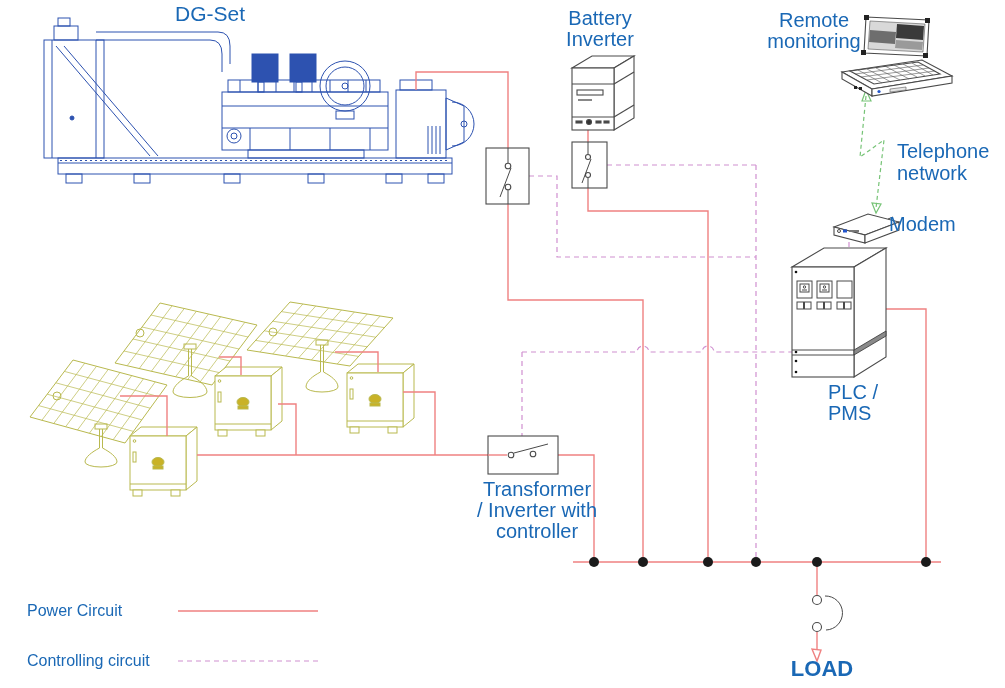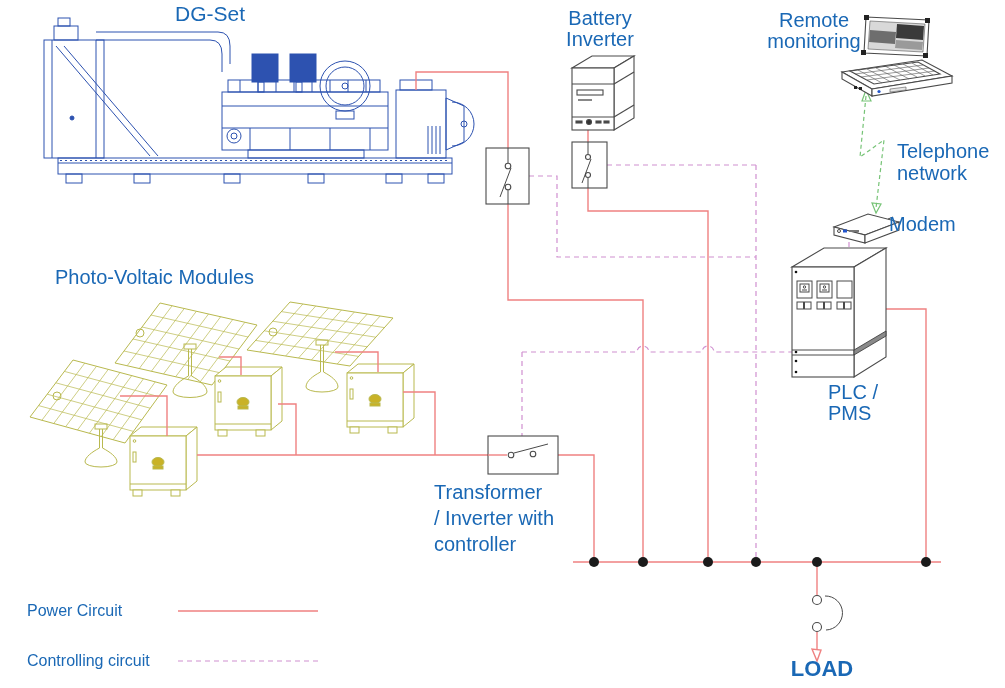--- a/index.html
+++ b/index.html
@@ -361,21 +361,20 @@
 <div class="lbl" style="left:175px;top:3px;font-size:21px;">DG-Set</div>
 <div class="lbl center" style="left:545px;top:8px;width:110px;">Battery
 Inverter</div>
 <div class="lbl center" style="left:754px;top:10px;width:120px;">Remote
 monitoring</div>
 <div class="lbl" style="left:897px;top:116px;line-height:22px;margin-top:24px;">Telephone
 network</div>
 <div class="lbl" style="left:889px;top:214px;">Modem</div>
 <div class="lbl" style="left:828px;top:382px;">PLC /
 PMS</div>
-<div class="lbl" style="left:55px;top:267px;">Photo-Voltaic Modules</div>
-<div class="lbl" style="left:434px;top:479px;line-height:26px;">Transformer
+<div class="lbl" style="left:477px;top:479px;line-height:21px;text-align:center;">Transformer
 / Inverter with
 controller</div>
 <div class="lbl center" style="left:784px;top:658px;width:76px;font-size:22px;font-weight:bold;">LOAD</div>
 <div class="lbl small" style="left:27px;top:602px;">Power Circuit</div>
 <div class="lbl small" style="left:27px;top:652px;">Controlling circuit</div>
 
 </div>
 
 </body></html>

